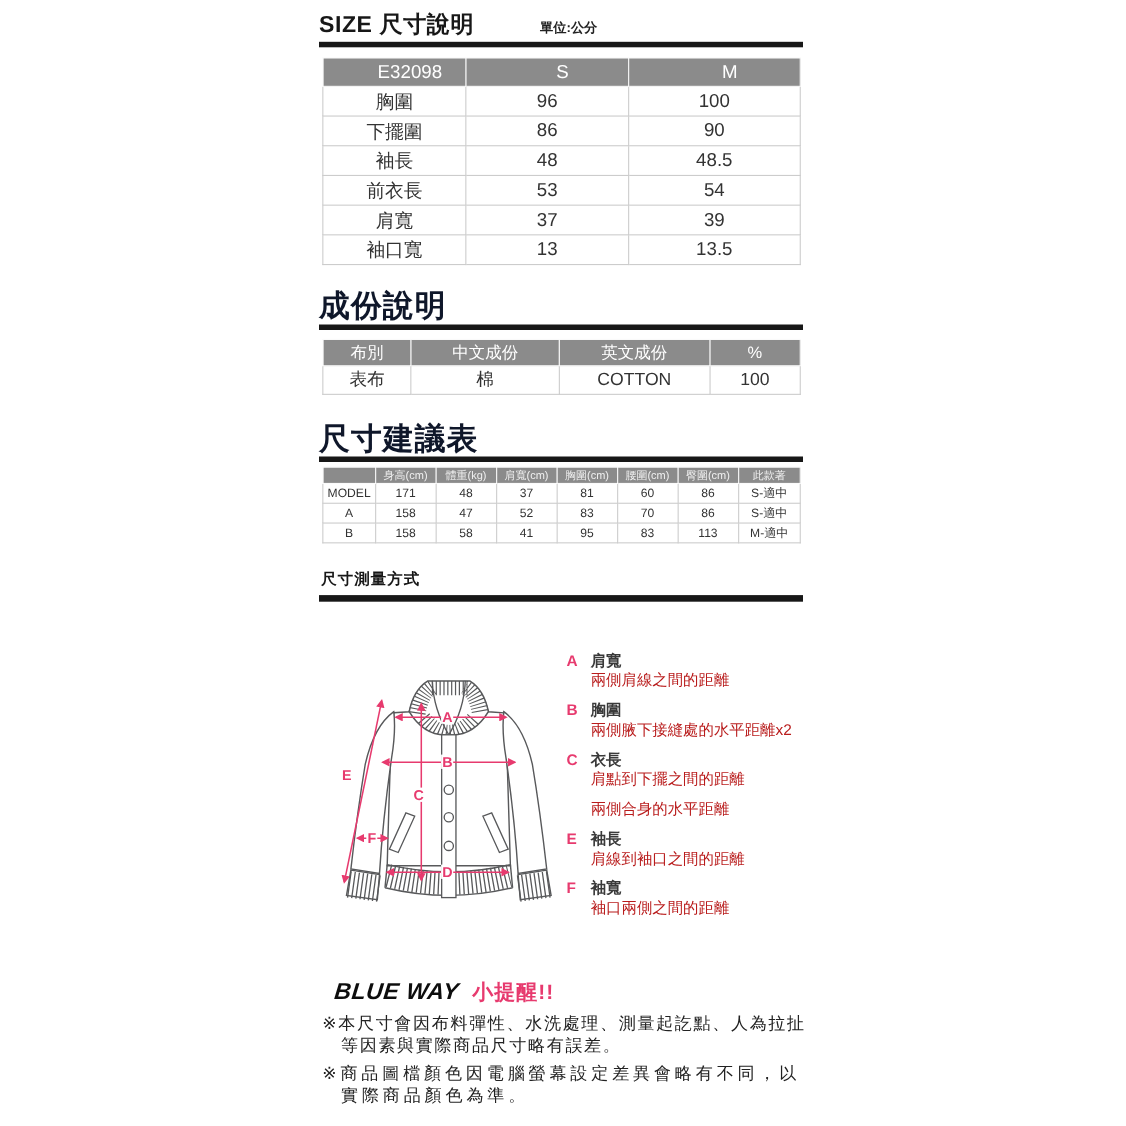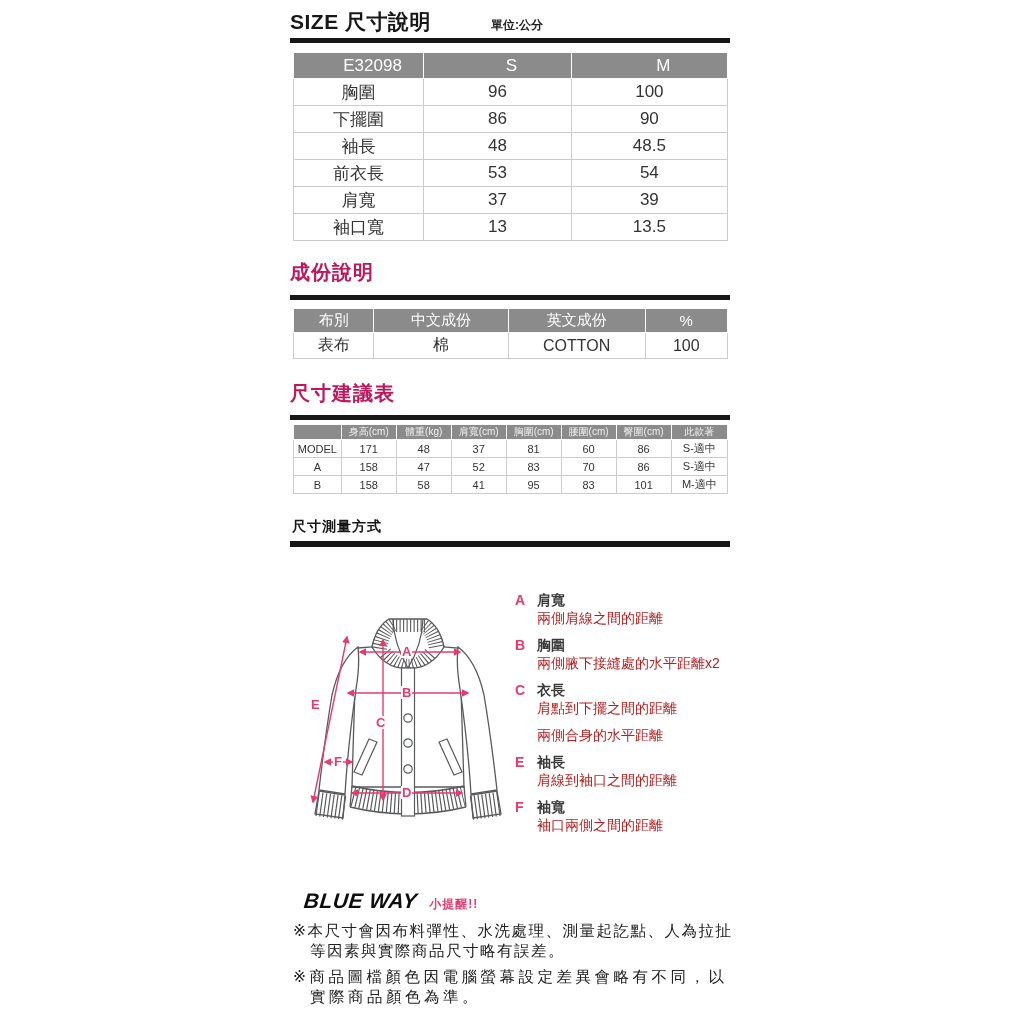--- a/index.html
+++ b/index.html
@@ -10,21 +10,21 @@
     color:#333;
   }
   .page { position:relative; width:1024px; height:1024px; overflow:hidden; background:#fff; }
   .content { position:absolute; left:290px; top:0; width:490px; height:1024px;text-decoration:underline; }
 
   
   .title-row { position:absolute; left:0; top:8px; display:flex; align-items:flex-end; }
   .main-title { font-size:21px; font-weight:bold; color:#171717; letter-spacing:0.5px; }
   .unit-label { font-size:12px; font-weight:bold; color:#222; margin-left:60px; padding-bottom:2px; }
   .rule { position:absolute; left:0; width:440px; height:5px; background:#171717; }
-  .sec-title { position:absolute; left:0; font-size:20px; font-weight:bold; color:#be185d; letter-spacing:1px; }
+  .sec-title { position:absolute; left:0; font-size:28px; font-weight:bold; color:#0f172a; letter-spacing:1px; }
   .sub-title { position:absolute; left:2px; font-size:14px; font-weight:bold; color:#171717; letter-spacing:1px; }
 
   
   table { border-collapse:collapse; table-layout:fixed; position:absolute; left:3px; width:435px; background:#fff; }
   th { background:#8b8b8b; color:#fff; font-weight:normal; border:1px solid #fbfbfb; text-align:center; }
   td { border:1px solid #ccc; text-align:center; color:#333; background:#fff; }
 
   .tbl-size { top:52px; }
   .tbl-size th { font-size:17px; height:26px;padding-left:28px; }
   .tbl-size td { font-size:17px; height:27px; }
@@ -51,21 +51,21 @@
 
   .legend { position:absolute; left:225px; top:592px; width:265px; }
   .lg-entry { margin-bottom:10px; }
   .lg-l1 { font-size:14px; font-weight:bold; color:#3a3a3a; line-height:17px; }
   .lg-letter { color:#e73a6e; display:inline-block; width:22px; }
   .lg-desc { font-size:14px; color:#b91c1c; line-height:16px; padding-left:22px; margin-top:1px; margin-bottom:11px; }
 
   
   .brand-row { position:absolute; left:14px; top:889px; display:flex; align-items:baseline; }
   .brand { font-size:21px; font-weight:900; font-style:italic; color:#0d0d0d; letter-spacing:0.5px; transform:skewX(-6deg); }
-  .highlight { font-size:12px; font-weight:bold; color:#e73a6e; margin-left:12px; letter-spacing:1px; }
+  .highlight { font-size:19px; font-weight:bold; color:#e73a6e; margin-left:12px; letter-spacing:1px; }
   .notes { position:absolute; left:3px; top:921px; width:470px; color:#222; }
   .note { margin-bottom:6px; }
   .note div { font-size:15.5px; line-height:20px; }
   .note .l2 { padding-left:17px; }
   .note-1 div { letter-spacing:1.5px; }
   .note-2 div { letter-spacing:3.5px; }
 </style>
 </head>
 <body>
 
@@ -177,21 +177,21 @@
             <td>86</td>
             <td>S-適中</td>
           </tr>
           <tr>
             <td>B</td>
             <td>158</td>
             <td>58</td>
             <td>41</td>
             <td>95</td>
             <td>83</td>
-            <td>101</td>
+            <td>113</td>
             <td>M-適中</td>
           </tr>
         </tbody>
     </table>
 
     <div class="sub-title" style="top:518px;">尺寸測量方式</div>
     <div class="rule" style="top:541px; height:6px;"></div>
 
     <div class="diagram">
       <svg width="240" height="262" viewBox="0 0 240 262">

